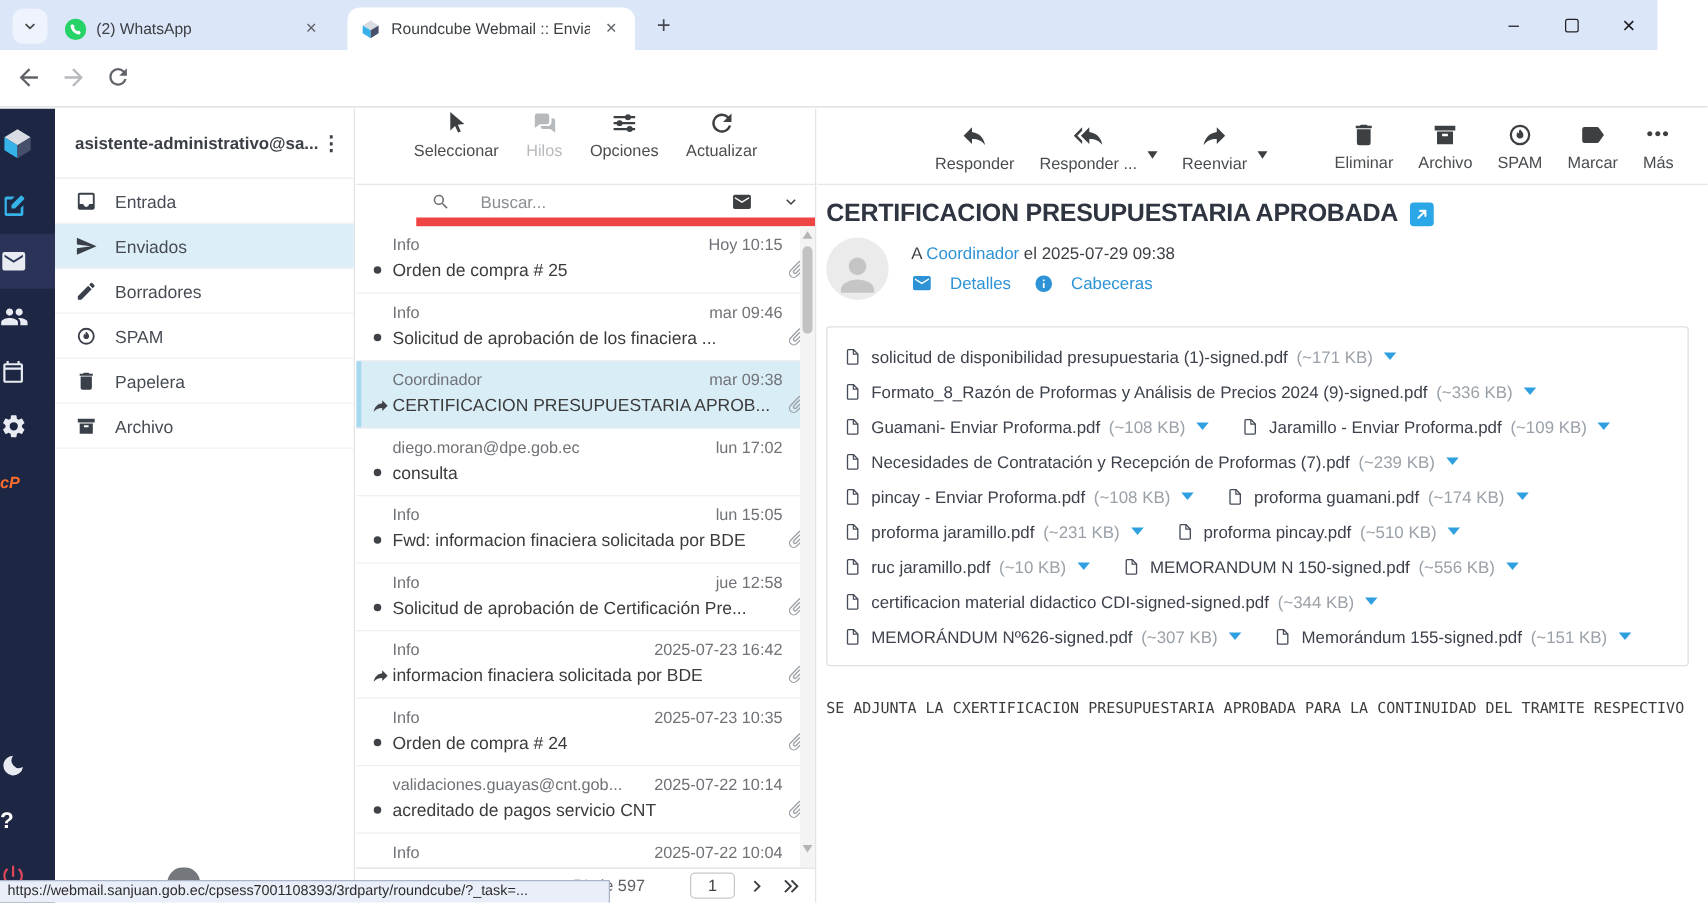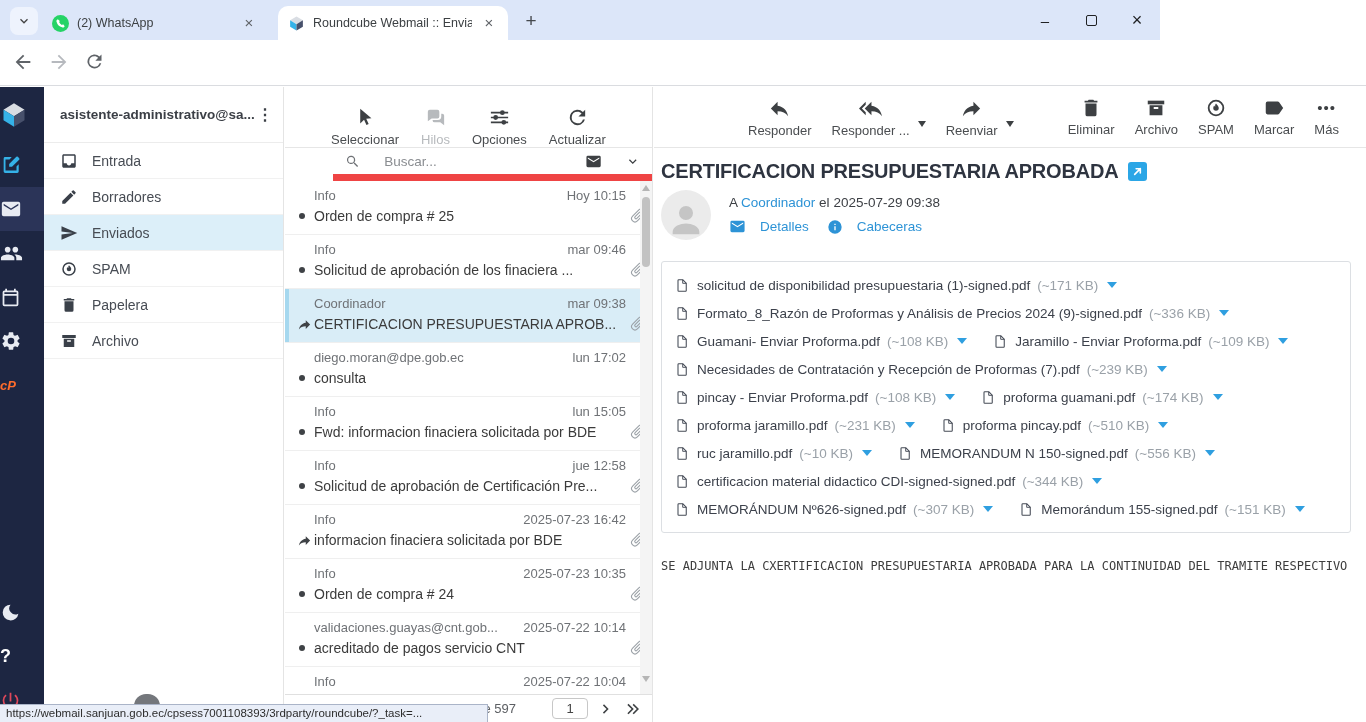--- a/index.html
+++ b/index.html
@@ -1,20 +1,20 @@
 <!DOCTYPE html>
 <html><head>
 <meta charset="utf-8">
 <style>
   * { margin:0; padding:0; box-sizing:border-box; }
   html,body { width:1366px; height:722px; overflow:hidden; font-family:"Liberation Sans",sans-serif; background:#fff; }
   svg.ic { display:block; }
 
   
-  .tabstrip { position:absolute; left:0; top:0; width:1160px; height:40px; background:#dce6f9; }
+  .tabstrip { position:absolute; left:0; top:0; width:1326px; height:40px; background:#dce6f9; }
   .tabsearch { position:absolute; left:10px; top:7px; width:28px; height:28px; border-radius:8px; background:#eef3fd; display:flex; align-items:center; justify-content:center; color:#444; }
   .tab { position:absolute; top:6px; height:34px; display:flex; align-items:center; padding:0 10px; font-size:12.5px; color:#3c4043; }
   .tab.inactive { left:42px; width:226px; }
   .tab.active { left:278px; width:230px; background:#fff; border-radius:10px 10px 0 0; }
   .tab .title { flex:1; overflow:hidden; white-space:nowrap; margin:0 8px; }
   .tab .x { color:#5f6368; font-size:15px; width:18px; height:18px; line-height:17px; text-align:center; border-radius:50%; }
   .wa-badge { width:17px; height:17px; border-radius:50%; background:#25d366; display:flex; align-items:center; justify-content:center; flex:0 0 auto; }
   .newtab { position:absolute; left:518px; top:8px; width:26px; height:26px; font-size:19px; color:#45494e; display:flex; align-items:center; justify-content:center; }
   .winctl { position:absolute; top:0; height:40px; width:46px; display:flex; align-items:center; justify-content:center; color:#202124; font-size:15px; }
   .winmax { width:11px; height:11px; border:1.4px solid #202124; border-radius:2px; }
@@ -42,21 +42,21 @@
   .folders { position:absolute; left:44px; top:0; width:240px; height:635px; background:#fff; border-right:1px solid #e4e4e4; }
   .acct { height:56px; display:flex; align-items:center; padding:0 10px 0 16px; border-bottom:1px solid #ececec; }
   .acct .name { flex:1; font-size:13.5px; font-weight:bold; color:#3b3f46; white-space:nowrap; overflow:hidden; }
   .kebab { color:#3b3f46; font-size:16px; font-weight:bold; letter-spacing:0; }
   .folder { height:36px; display:flex; align-items:center; gap:14px; padding:0 16px; border-bottom:1px solid #f1f1f1; color:#474c54; font-size:14px; }
   .folder .fic { color:#3a4049; }
   .folder.sel { background:#dcEFf9; background:#dceff9; }
 
   
   .listcol { position:absolute; left:285px; top:0; width:368px; height:635px; border-right:1px solid #e4e4e4; display:flex; flex-direction:column; }
-  .ltoolbar { height:61px; display:flex; align-items:flex-end; justify-content:center; gap:22px; border-bottom:1px solid #e6e6e6; }
+  .ltoolbar { height:61px; display:flex; align-items:flex-start; justify-content:center; gap:22px; border-bottom:1px solid #e6e6e6; }
   .tbtn { display:flex; flex-direction:column; align-items:center; gap:3px; color:#3d4043; font-size:13px; }
   .tbtn .lbl { color:#4a4d50; }
   .tbtn.disabled, .tbtn.disabled .lbl { color:#b7babd; }
   .searchrow { height:33px; display:flex; align-items:center; padding:0 12px; gap:24px; border-bottom:7px solid #ef4444; color:#6f7276;margin-left:48px; }
   .searchrow input { flex:1; border:none; outline:none; font-size:13.5px; color:#444; background:transparent; font-family:"Liberation Sans",sans-serif; }
   .searchrow input::placeholder { color:#8a8d91; }
   .msgs { flex:1; overflow:hidden; position:relative; }
   .msg { height:54px; padding:7px 26px 0 12px; border-bottom:1px solid #efefef; position:relative; }
   .msg.sel { background:#d9edf7; box-shadow:inset 4px 0 0 #a6d8ef; }
   .m1 { display:flex; font-size:13px; color:#6f7276; padding-left:17px; }
@@ -369,35 +369,35 @@
       <span class="kebab">⋮</span>
     </div>
     <div class="folder">
         <span class="fic">
           <svg class="ic" width="18" height="18">
             <use href="#i-inbox"></use>
           </svg>
         </span>
         <span>Entrada</span>
       </div>
+    <div class="folder sel">
+        <span class="fic">
+          <svg class="ic" width="18" height="18">
+            <use href="#i-send"></use>
+          </svg>
+        </span>
+        <span>Enviados</span>
+      </div>
     <div class="folder">
         <span class="fic">
           <svg class="ic" width="18" height="18">
             <use href="#i-pencil"></use>
           </svg>
         </span>
         <span>Borradores</span>
-      </div>
-    <div class="folder sel">
-        <span class="fic">
-          <svg class="ic" width="18" height="18">
-            <use href="#i-send"></use>
-          </svg>
-        </span>
-        <span>Enviados</span>
       </div>
     <div class="folder">
         <span class="fic">
           <svg class="ic" width="18" height="18">
             <use href="#i-flame"></use>
           </svg>
         </span>
         <span>SPAM</span>
       </div>
     <div class="folder">

